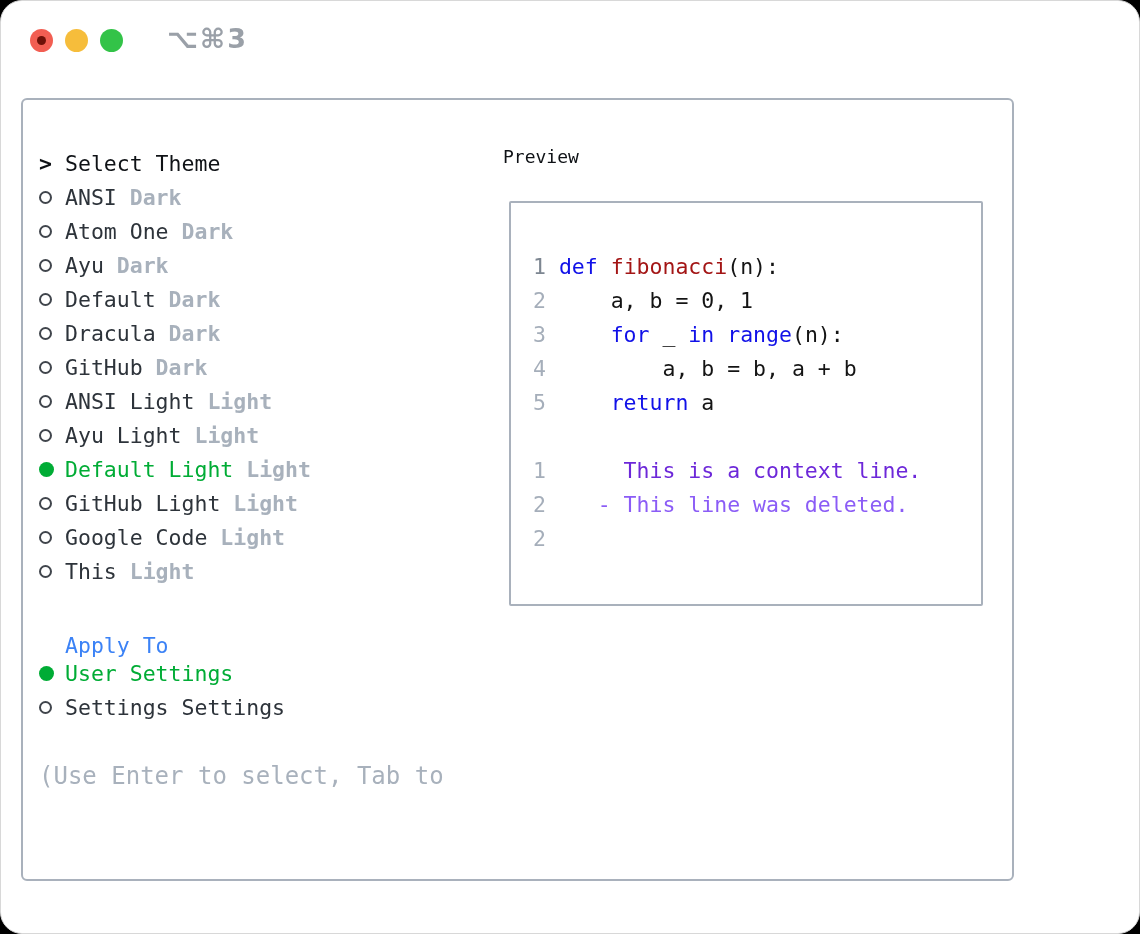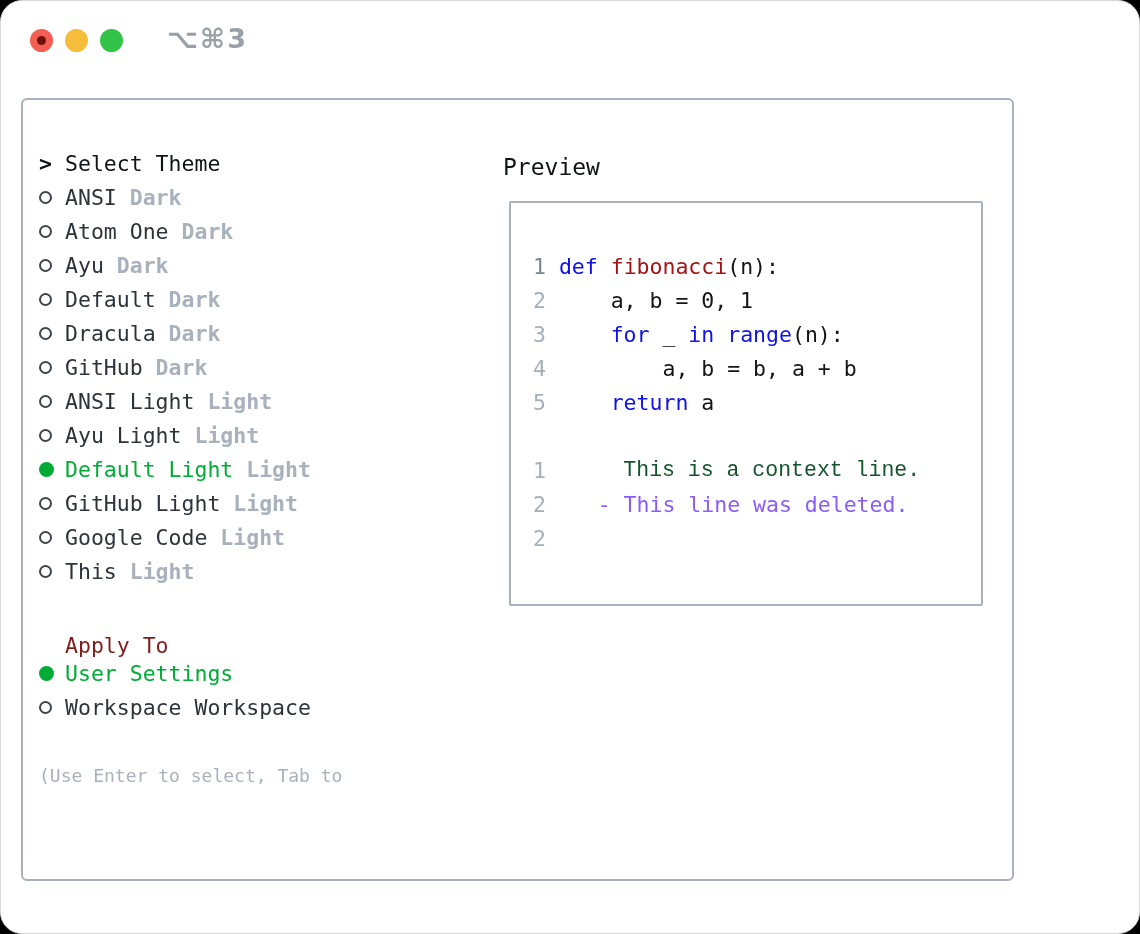--- a/index.html
+++ b/index.html
@@ -23,38 +23,38 @@
          border:2px solid #a9b1bc;border-radius:6px;background:#fff;box-sizing:border-box;}
   .row{display:flex;align-items:center;height:34px;font-size:21.5px;white-space:pre;}
   .marker{display:inline-flex;width:26px;align-items:center;flex:0 0 26px;}
   .prompt{color:#0f1216;font-weight:bold;font-size:21.5px;}
   .radio{width:13px;height:13px;border:2px solid #40454c;border-radius:50%;box-sizing:border-box;}
   .radio.sel{width:15px;height:15px;border:none;background:#00ac35;}
   .t-name{color:#2d333a;}
   .t-name.sel{color:#00ac35;}
   .t-suffix{color:#a8b1bc;font-weight:bold;}
   .hdr{color:#0f1216;font-weight:normal;}
-  .subhdr{color:#7f1d1d;margin-top:12px;}
+  .subhdr{color:#3b82f6;margin-top:12px;}
   .theme-list{position:absolute;left:38px;top:145px;}
   .apply{position:absolute;left:38px;top:621px;}
-  .hint{position:absolute;left:38px;top:758px;font-size:18px;line-height:34px;
+  .hint{position:absolute;left:38px;top:758px;font-size:24px;line-height:34px;
         color:#a8b1bc;white-space:pre;}
   
   .preview-title{position:absolute;left:502px;top:145px;height:34px;display:flex;
-                 align-items:flex-end;font-size:23px;}
+                 align-items:flex-start;font-size:18px;}
   .preview-box{position:absolute;left:508px;top:200px;width:474px;height:405px;
                border:2px solid #a9b1bc;border-radius:2px;box-sizing:border-box;background:#fff;}
   .pcode{position:absolute;left:22px;top:46px;}
   .pline{display:flex;height:34px;align-items:center;font-size:21.5px;white-space:pre;}
   .ln{display:inline-block;width:1ch;color:#a5aeba;text-align:right;}
   .ln.lnd{color:#7d8691;}
   .kw{color:#1111e8;text-align:right;}
   .fn{color:#a31515;}
   .pl{color:#141414;}
-  .ctx{color:#14532d;font-family:Liberation Mono, monospace;}
+  .ctx{color:#6d28d9;}
   .del{color:#8b5cf6;}
   .add{color:#0bbd0b;}
 </style>
 </head>
 <body>
 
 <div class="window">
 
   <div class="traffic">
     <div class="light red">
@@ -88,21 +88,21 @@
       </div>
   </div>
 
   <div class="apply">
     <div class="row">
       <span class="marker"></span>
       <span class="subhdr">Apply To</span>
     </div>
     <div id="apply-items">
         <div class="row"><span class="marker"><span class="radio sel"></span></span><span class="t-name sel">User Settings</span></div>
-        <div class="row"><span class="marker"><span class="radio"></span></span><span class="t-name">Workspace Workspace</span></div>
+        <div class="row"><span class="marker"><span class="radio"></span></span><span class="t-name">Settings Settings</span></div>
       </div>
   </div>
 
   <div class="hint" id="hint"><div>(Use Enter to select, Tab to</div></div>
 
   <div class="preview-title">
     <span class="hdr">Preview</span>
   </div>
 
   <div class="preview-box">

